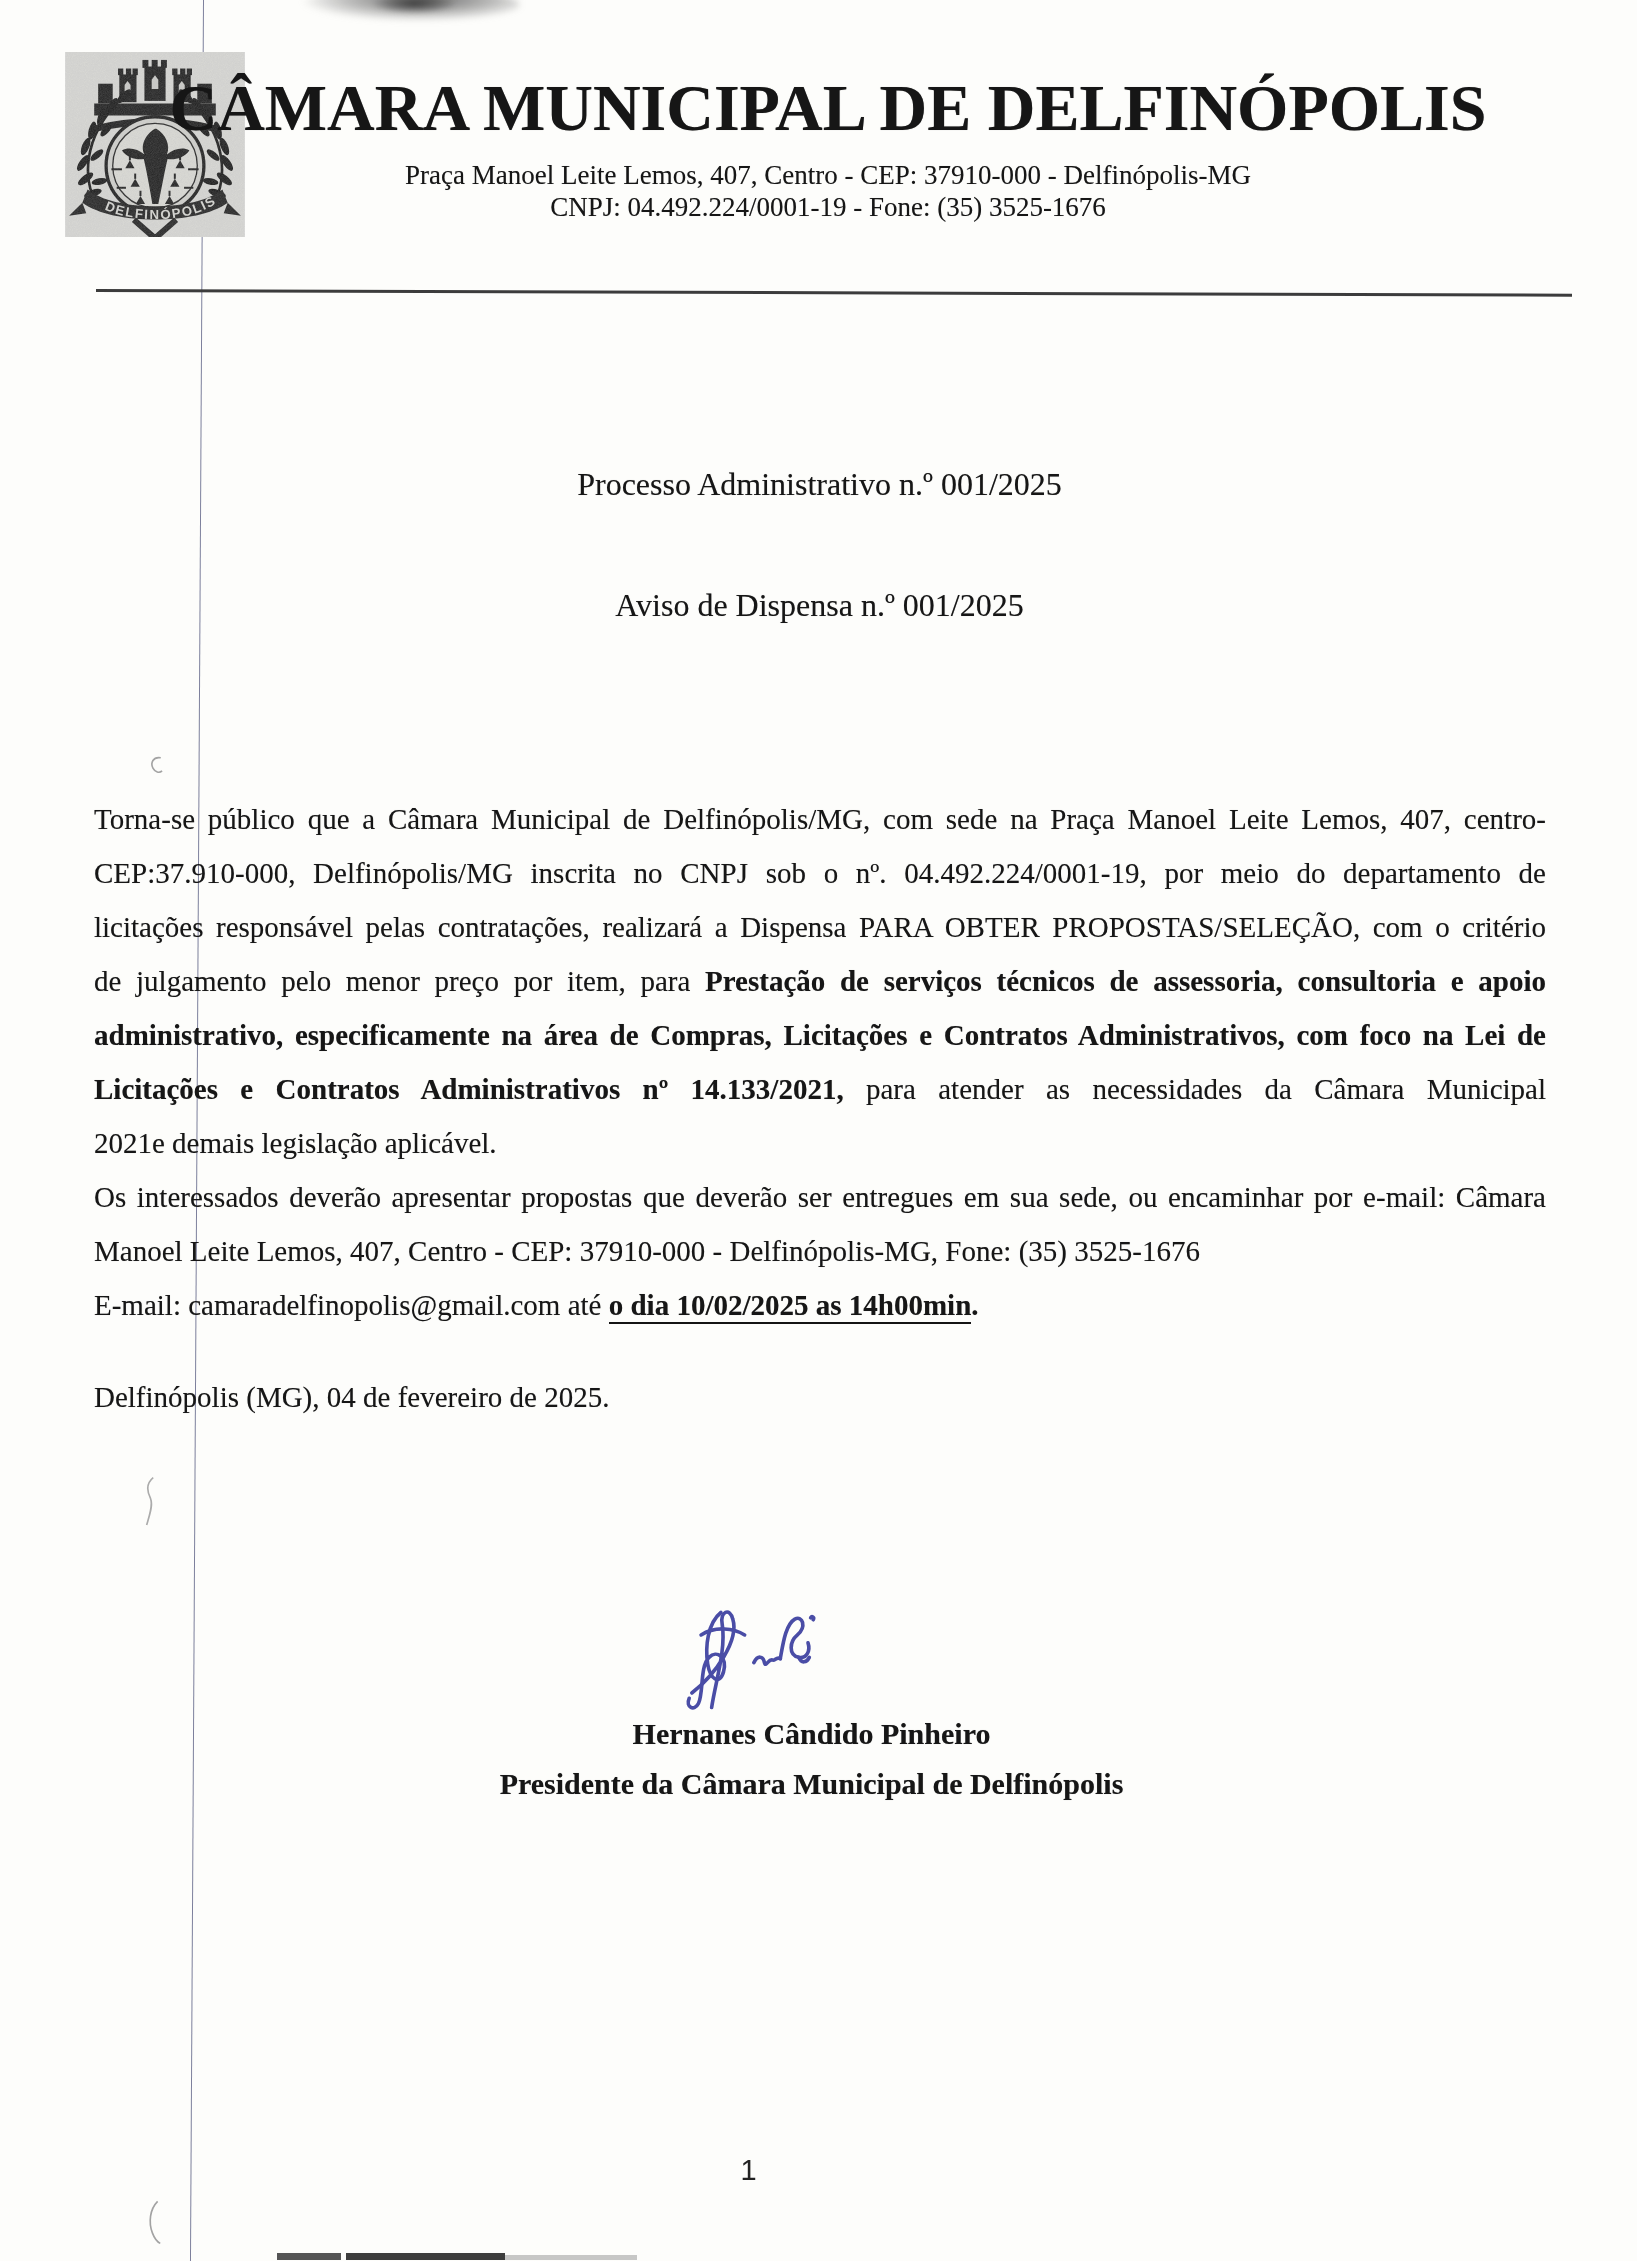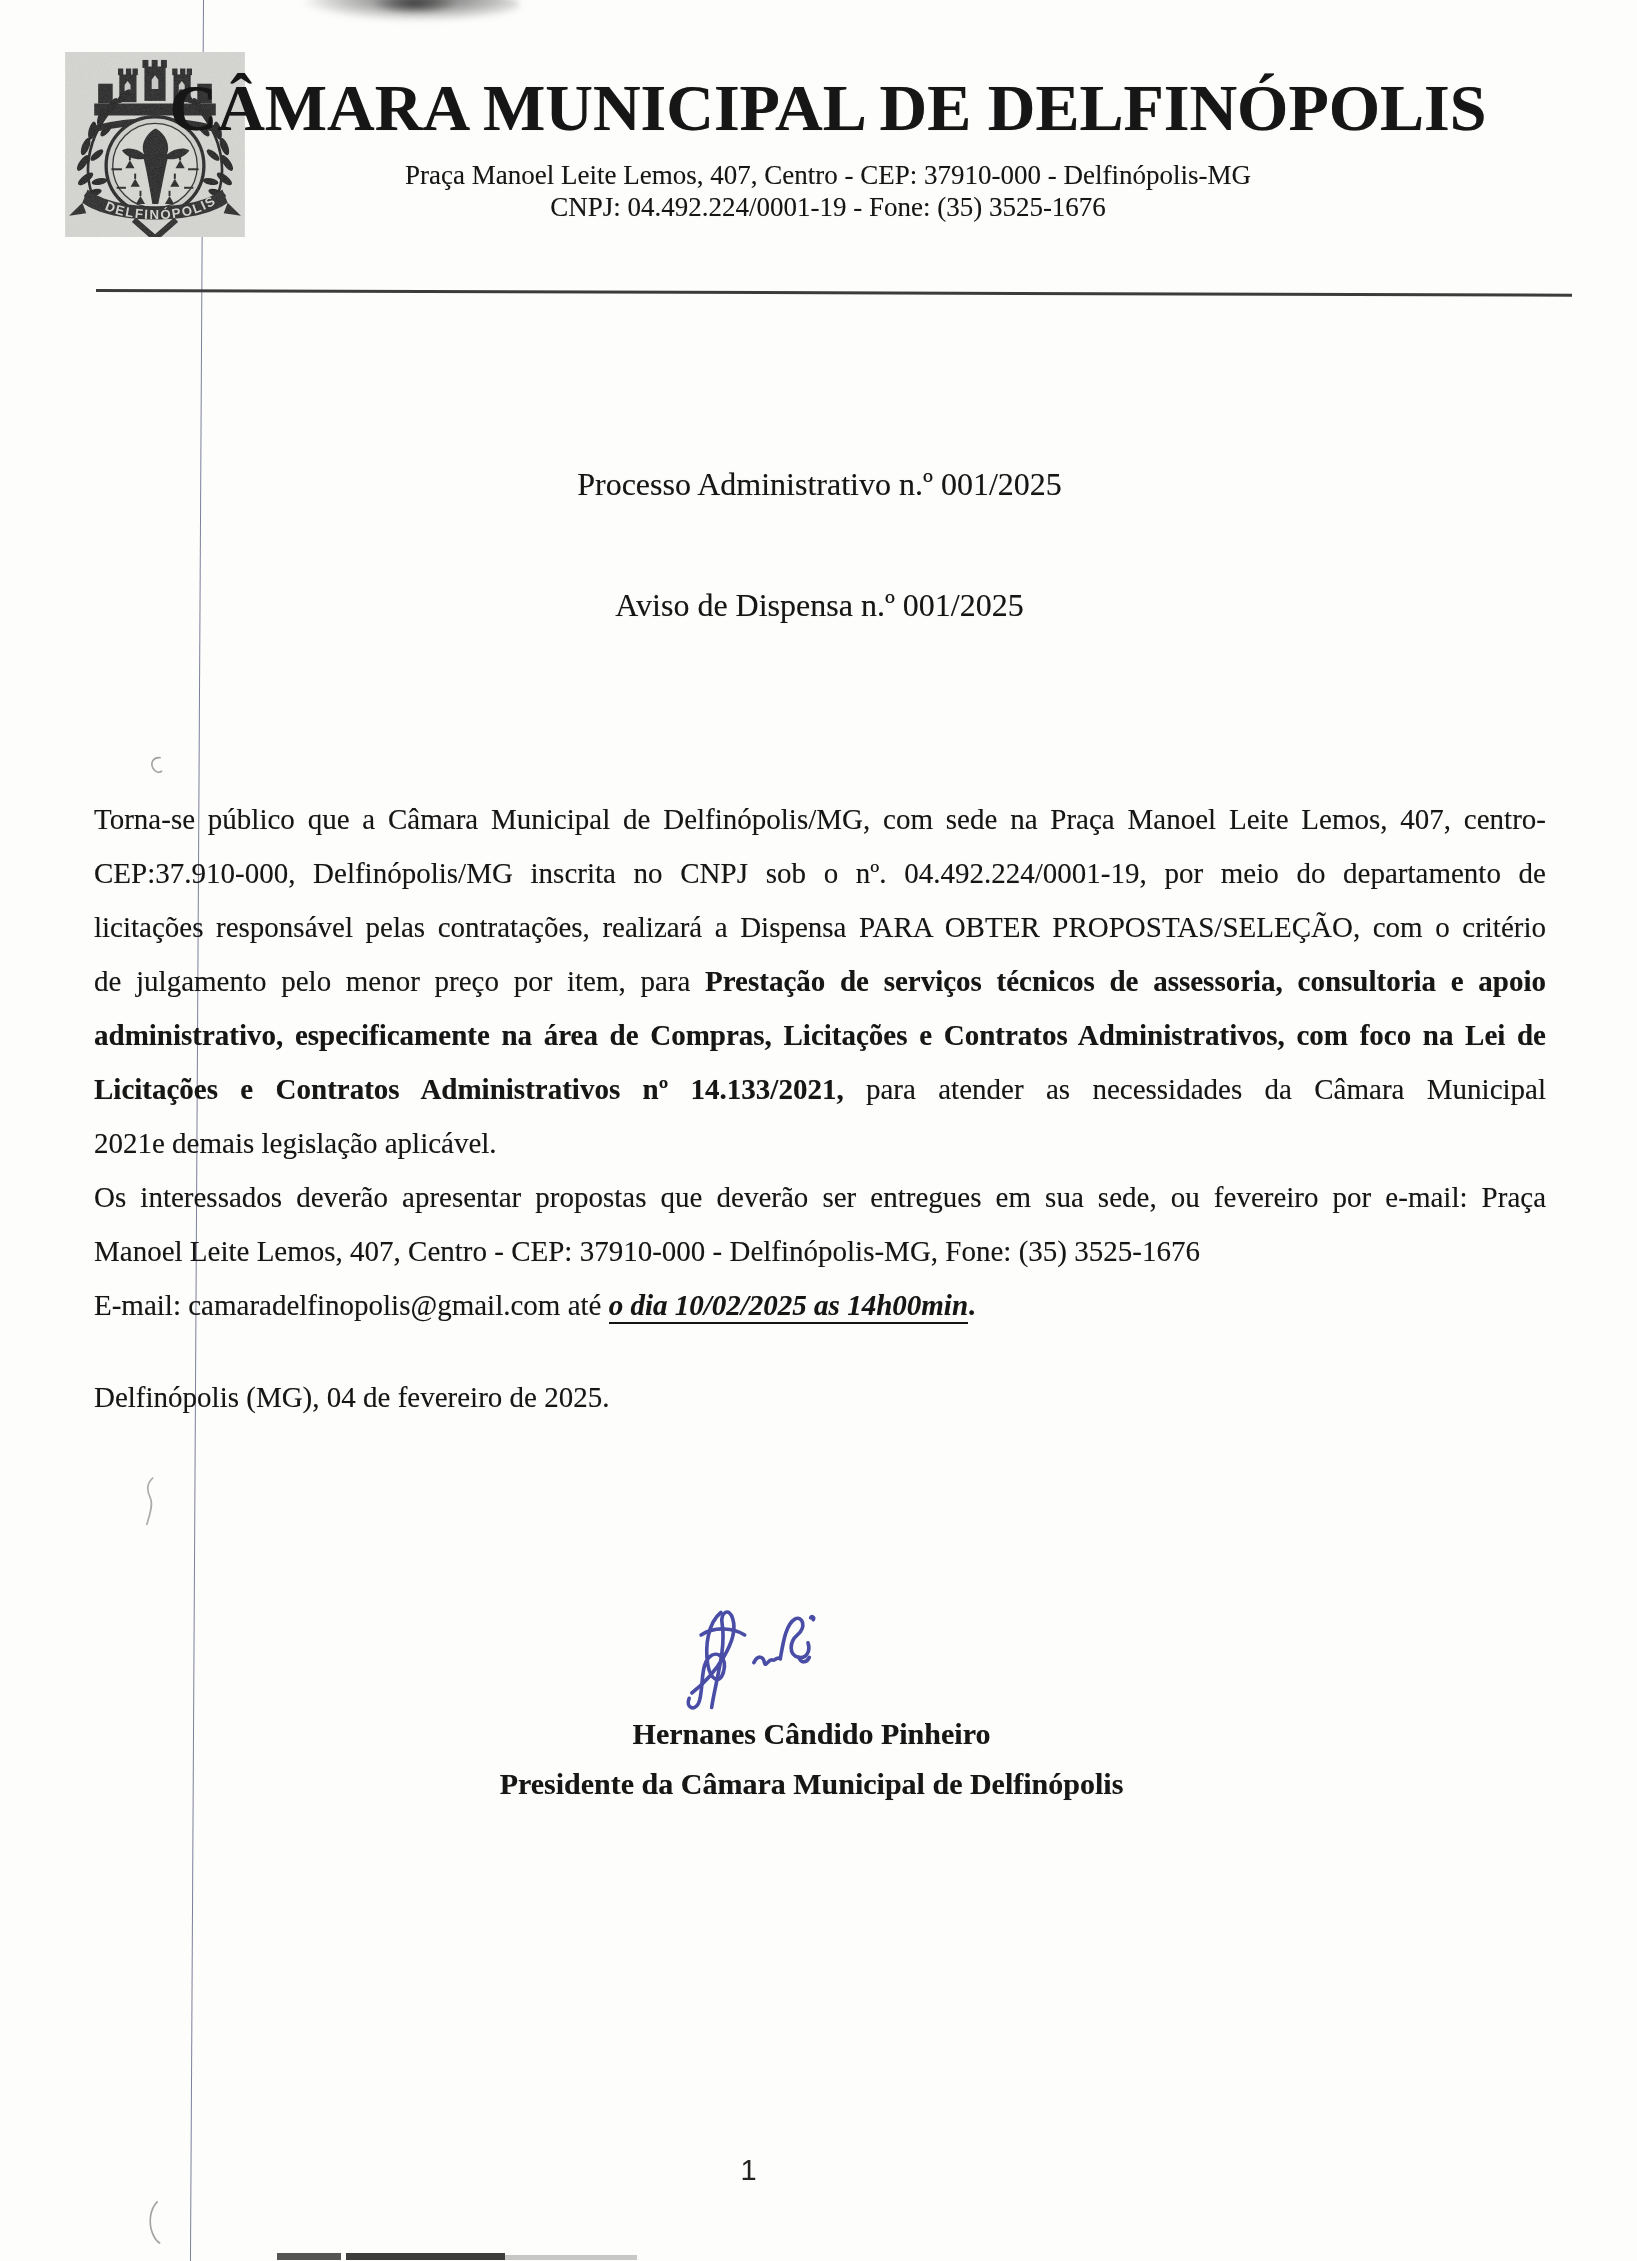--- a/index.html
+++ b/index.html
@@ -57,21 +57,21 @@
   .t2{top:587px;text-align:center;}
   
   .body-block{
     position:absolute;left:94px;top:792px;width:1452px;
     font-size:29px;text-shadow:0 0 0.7px rgba(0,0,0,.35);
   }
   .tline{height:54px;line-height:54px;overflow:hidden;white-space:normal;}
   .tline.just{text-align:justify;}
   .tline.just::after{content:"";display:inline-block;width:100%;height:0;}
   .b{font-weight:bold;}
-  .u{border-bottom:2.6px solid #141414;padding-bottom:1.3px;font-style:italic;}
+  .u{border-bottom:2.6px solid #141414;padding-bottom:1.3px;}
   .date-line{margin-top:38px;height:54px;line-height:54px;}
   
   .signature{position:absolute;left:666px;top:1594px;width:185px;height:132px;}
   .sig-name{
     position:absolute;left:94px;top:1713px;width:1435px;text-align:center;
     font-size:30px;font-weight:bold;line-height:41px;text-shadow:0 0 0.7px rgba(0,0,0,.4);
   }
   .sig-role{
     position:absolute;left:94px;top:1763px;width:1435px;text-align:center;
     font-size:30px;font-weight:bold;line-height:41px;text-shadow:0 0 0.7px rgba(0,0,0,.4);
@@ -214,21 +214,21 @@
 
 <div class="body-block">
   <div>
       <div class="tline just"><span>Torna-se público que a Câmara Municipal de Delfinópolis/MG, com sede na Praça Manoel Leite Lemos, 407, centro-</span></div>
       <div class="tline just"><span>CEP:37.910-000, Delfinópolis/MG inscrita no CNPJ sob o nº. 04.492.224/0001-19, por meio do departamento de</span></div>
       <div class="tline just"><span>licitações responsável pelas contratações, realizará a Dispensa PARA OBTER PROPOSTAS/SELEÇÃO, com o critério</span></div>
       <div class="tline just"><span>de julgamento pelo menor preço por item, para </span><span class="b">Prestação de serviços técnicos de assessoria, consultoria e apoio</span></div>
       <div class="tline just"><span class="b">administrativo, especificamente na área de Compras, Licitações e Contratos Administrativos, com foco na Lei de</span></div>
       <div class="tline just"><span class="b">Licitações e Contratos Administrativos nº 14.133/2021,</span><span> para atender as necessidades da Câmara Municipal</span></div>
       <div class="tline"><span>2021e demais legislação aplicável.</span></div>
-      <div class="tline just"><span>Os interessados deverão apresentar propostas que deverão ser entregues em sua sede, ou fevereiro por e-mail: Praça</span></div>
+      <div class="tline just"><span>Os interessados deverão apresentar propostas que deverão ser entregues em sua sede, ou encaminhar por e-mail: Câmara</span></div>
       <div class="tline"><span>Manoel Leite Lemos, 407, Centro - CEP: 37910-000 - Delfinópolis-MG, Fone: (35) 3525-1676</span></div>
       <div class="tline"><span>E-mail: camaradelfinopolis@gmail.com até </span><span class="b u">o dia 10/02/2025 as 14h00min</span><span class="b">.</span></div>
     </div>
   <div class="date-line">Delfinópolis (MG), 04 de fevereiro de 2025.</div>
 </div>
 
 <div class="signature">
   <svg viewBox="0 0 270 200" width="185" height="132">
     <g fill="none" stroke="#3b3f9f" stroke-width="5.5" stroke-linecap="round" opacity="0.92">
       <path d="M78,28 C58,44 54,80 58,106 C62,130 76,138 82,118 C88,96 72,84 60,96 C46,110 52,150 44,166 C38,178 24,172 30,158"></path>

